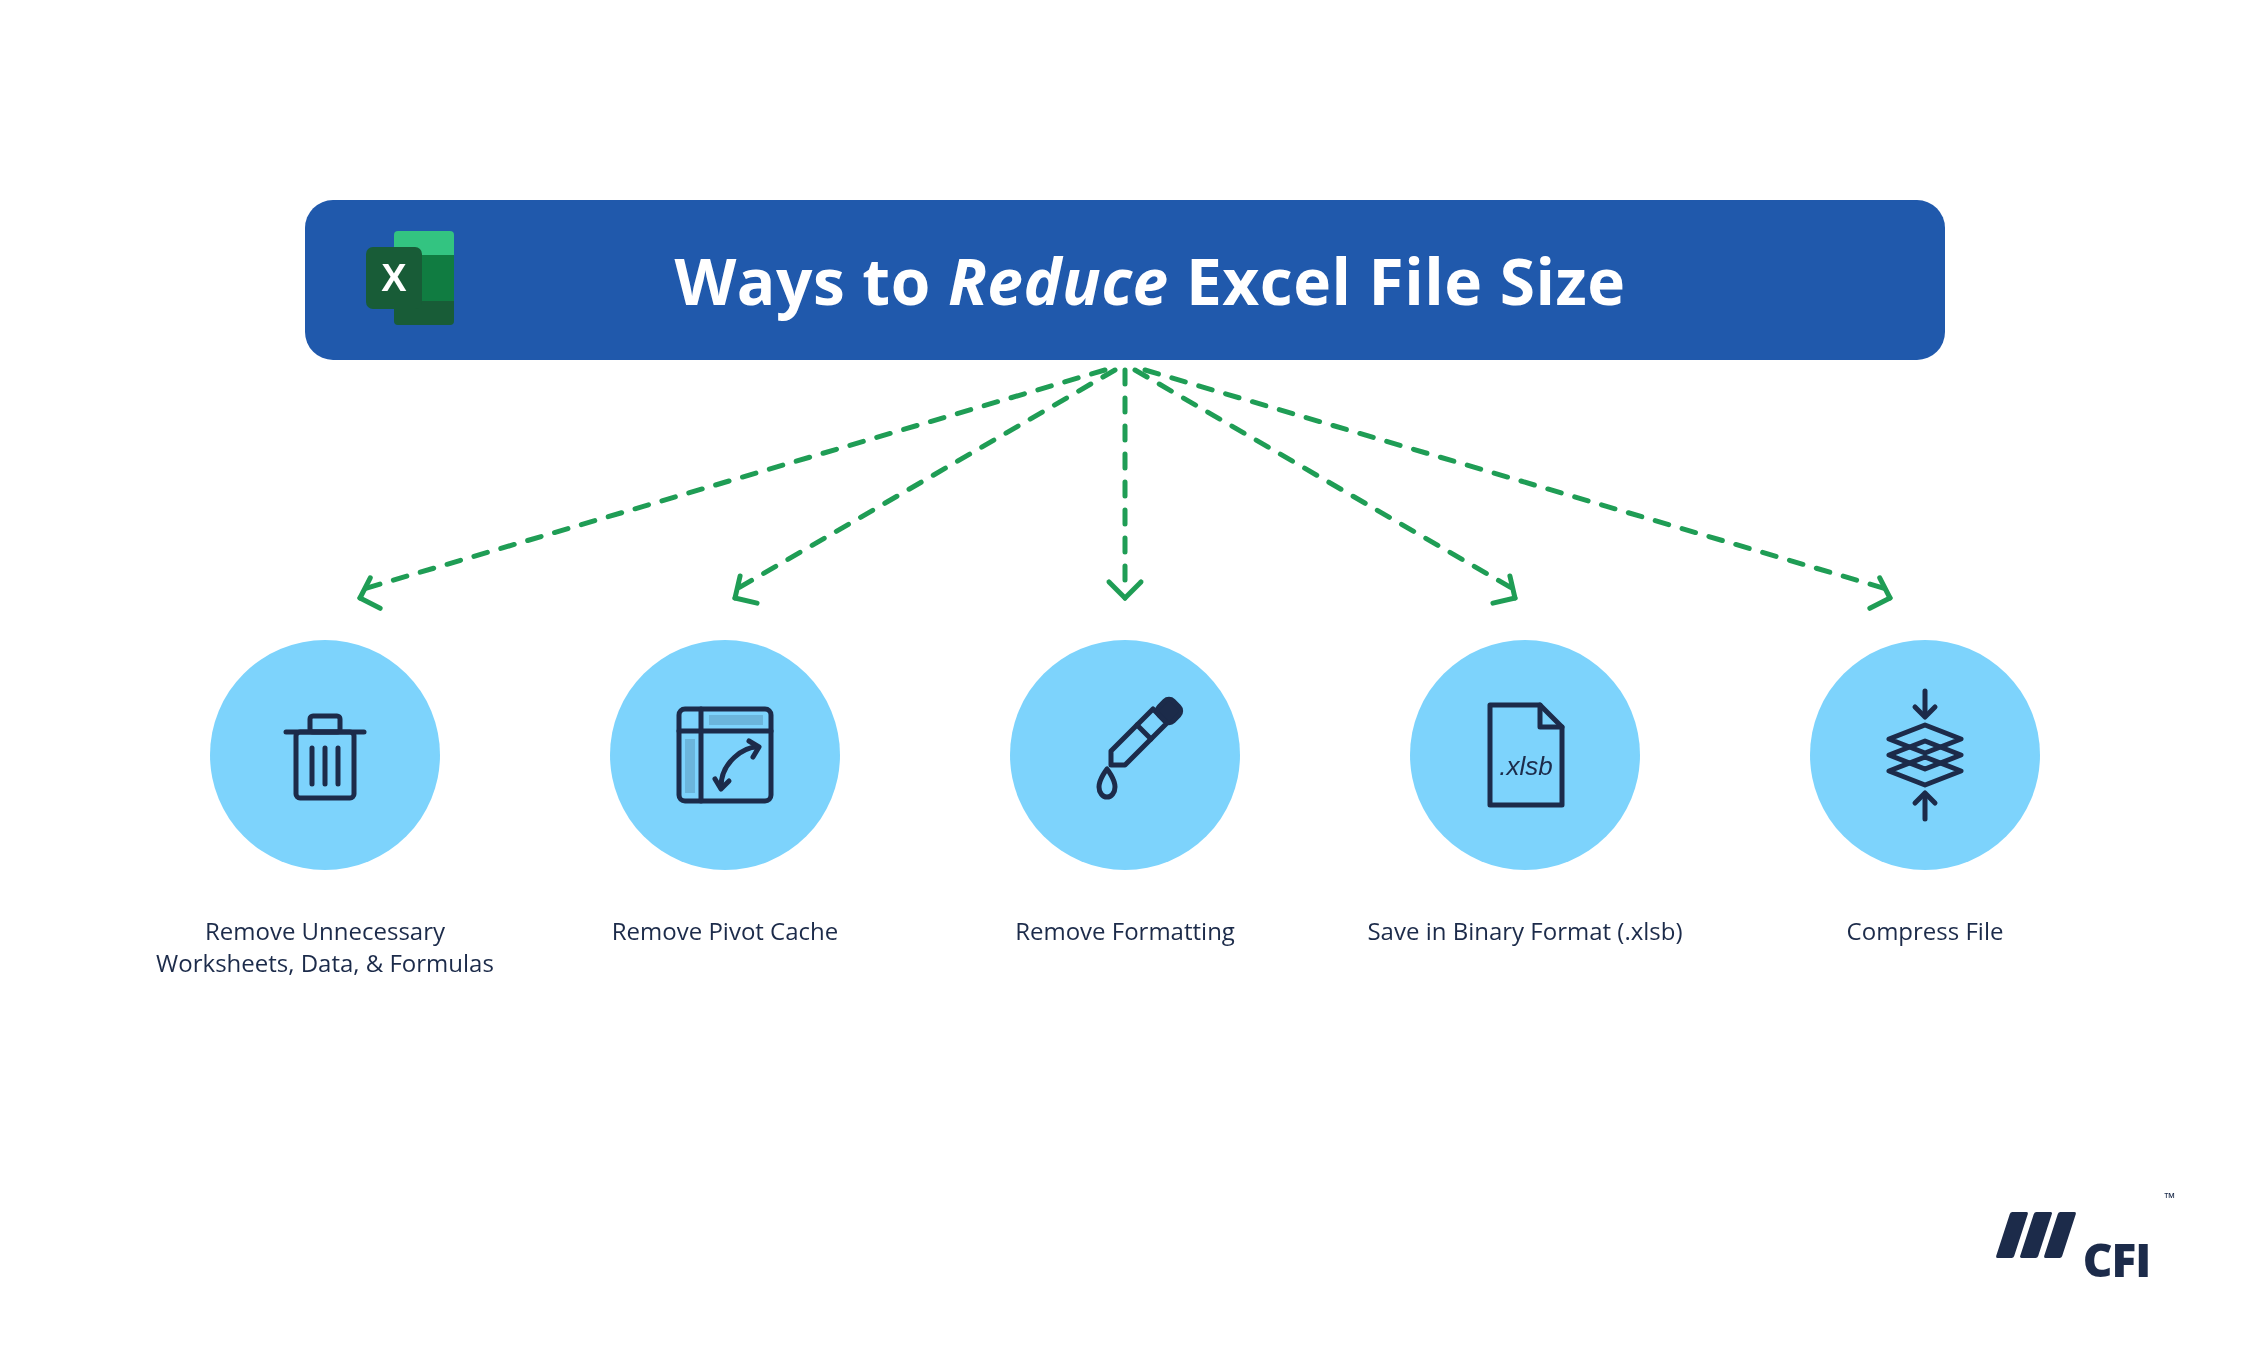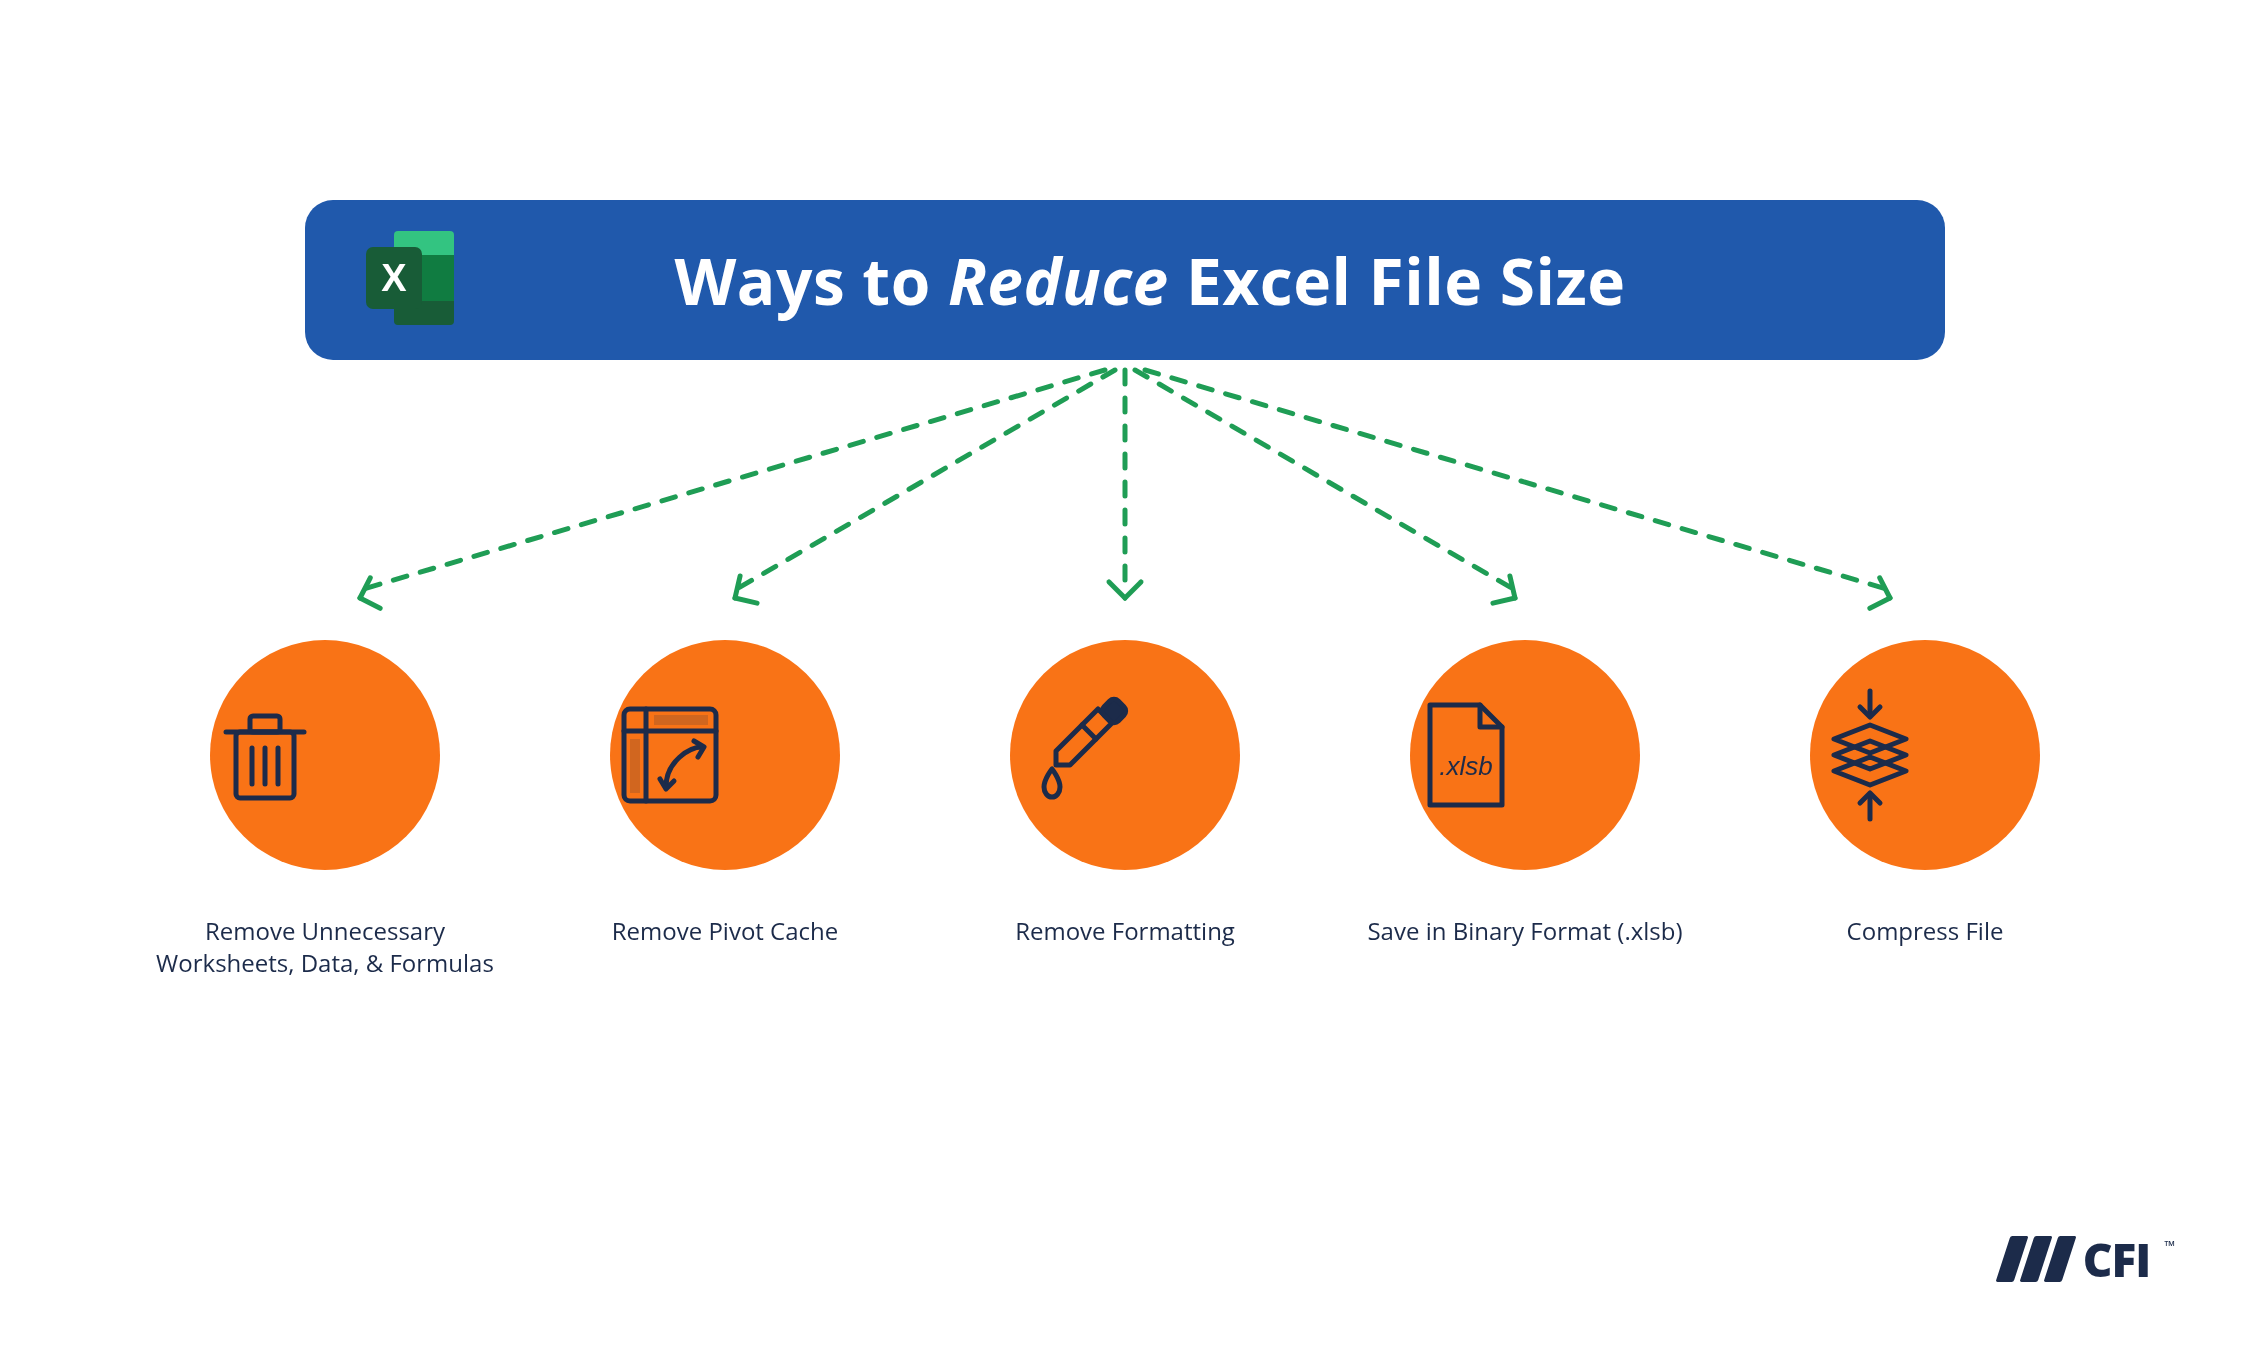--- a/index.html
+++ b/index.html
@@ -7,28 +7,28 @@
   
   .title-bar{position:absolute;left:305px;top:200px;width:1640px;height:160px;background:#2059ac;border-radius:28px;display:flex;align-items:center;}
   .excel-icon{margin-left:55px;flex:0 0 auto;}
   .title-text{flex:1;text-align:center;font-size:64px;font-weight:700;color:#fff;letter-spacing:.5px;margin-right:115px;}
   .title-text em{font-style:italic;font-weight:700;}
   
   .arrows{position:absolute;left:0;top:360px;width:2250px;height:270px;}
   
   .row{position:absolute;left:145px;top:640px;width:1960px;display:flex;justify-content:space-between;}
   .item{width:360px;display:flex;flex-direction:column;align-items:center;}
-  .bubble{width:230px;height:230px;border-radius:50%;background:#f97316;display:flex;align-items:center;justify-content:flex-start;}
+  .bubble{width:230px;height:230px;border-radius:50%;background:#7dd3fc;display:flex;align-items:center;justify-content:center;}
   .bubble svg{display:block;}
   .label{margin-top:45px;font-size:24px;line-height:1.35;text-align:center;color:#1c2b4a;font-weight:400;max-width:360px;}
   
   .footer-logo{position:absolute;right:75px;bottom:60px;display:flex;align-items:center;gap:14px;}
   .footer-logo .bars{display:flex;gap:6px;}
   .footer-logo .bar{width:18px;height:46px;background:#1c2b4a;transform:skewX(-18deg);border-radius:2px;}
-  .footer-logo .txt{font-size:46px;font-weight:800;color:#1c2b4a;letter-spacing:-1px;}
+  .footer-logo .txt{font-size:46px;font-weight:800;color:#1c2b4a;letter-spacing:-1px;margin-top:48px;}
   .footer-logo .tm{font-size:14px;color:#1c2b4a;align-self:flex-start;margin-top:8px;margin-left:0px;}
 </style>
 </head>
 <body>
 
 <div class="canvas">
 
   <div class="title-bar">
     <span class="excel-icon">
       <svg width="110" height="110" viewBox="0 0 110 110">

